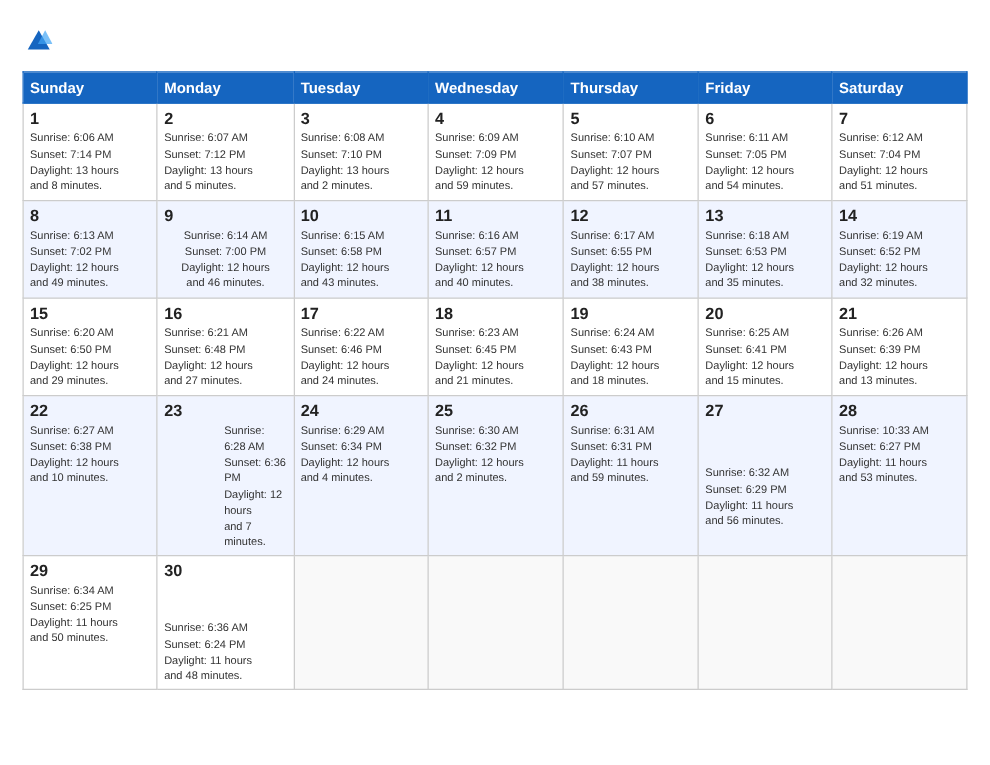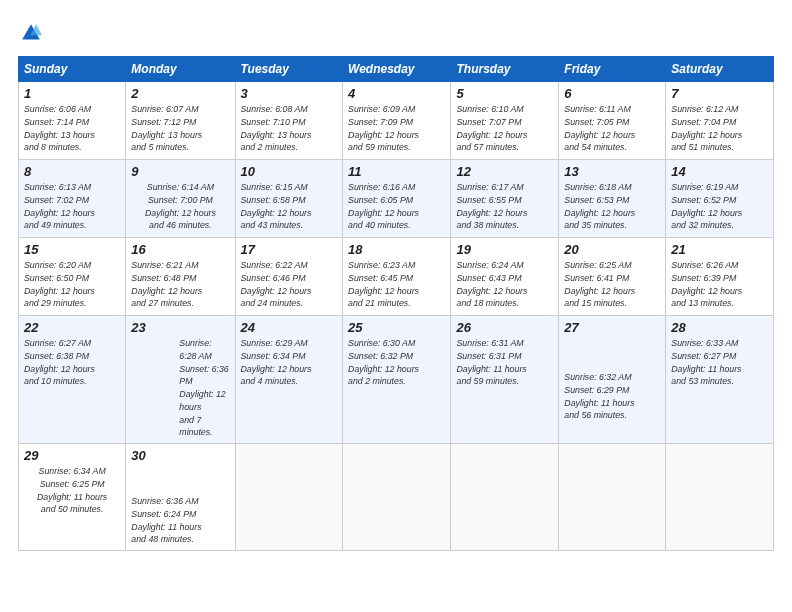--- a/index.html
+++ b/index.html
@@ -7,21 +7,20 @@
       width: 792px;
       height: 612px;
       font-family: Arial, sans-serif;
       background: #fff;
       overflow: hidden;
     }
     .page {
       width: 792px;
       height: 556px;
       padding: 18px 18px 10px 18px;
-      font-style: italic;
     }
     .header {
       display: flex;
       justify-content: space-between;
       align-items: flex-start;
       margin-bottom: 8px;
     }
     .logo {
       display: flex;
       align-items: center;
@@ -202,21 +201,21 @@
           <td>
             <span class="day-num">10</span>
             <div class="day-info" style="white-space: pre-line;">Sunrise: 6:15 AM
 Sunset: 6:58 PM
 Daylight: 12 hours
 and 43 minutes.</div>
           </td>
           <td>
             <span class="day-num">11</span>
             <div class="day-info" style="white-space: pre-line;">Sunrise: 6:16 AM
-Sunset: 6:05 PM
+Sunset: 6:57 PM
 Daylight: 12 hours
 and 40 minutes.</div>
           </td>
           <td>
             <span class="day-num">12</span>
             <div class="day-info" style="white-space: pre-line;">Sunrise: 6:17 AM
 Sunset: 6:55 PM
 Daylight: 12 hours
 and 38 minutes.</div>
           </td>
@@ -324,30 +323,30 @@
           </td>
           <td>
             <span class="day-num">27</span>
             <div class="day-info" style="white-space: pre-line; margin-top: 36px;">Sunrise: 6:32 AM
 Sunset: 6:29 PM
 Daylight: 11 hours
 and 56 minutes.</div>
           </td>
           <td>
             <span class="day-num">28</span>
-            <div class="day-info" style="white-space: pre-line;">Sunrise: 6:33 AM
+            <div class="day-info" style="white-space: pre-line;">Sunrise: 10:33 AM
 Sunset: 6:27 PM
 Daylight: 11 hours
 and 53 minutes.</div>
           </td>
         </tr>
         <tr class="last-row">
           <td>
             <span class="day-num">29</span>
-            <div class="day-info" style="white-space: pre-line; text-align: center;">Sunrise: 6:34 AM
+            <div class="day-info" style="white-space: pre-line;">Sunrise: 6:34 AM
 Sunset: 6:25 PM
 Daylight: 11 hours
 and 50 minutes.</div>
           </td>
           <td>
             <span class="day-num">30</span>
             <div class="day-info" style="white-space: pre-line; margin-top: 32px;">Sunrise: 6:36 AM
 Sunset: 6:24 PM
 Daylight: 11 hours
 and 48 minutes.</div>

